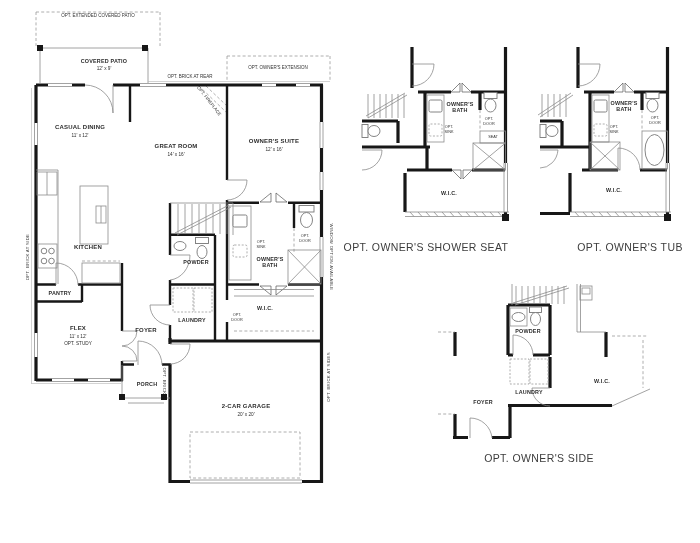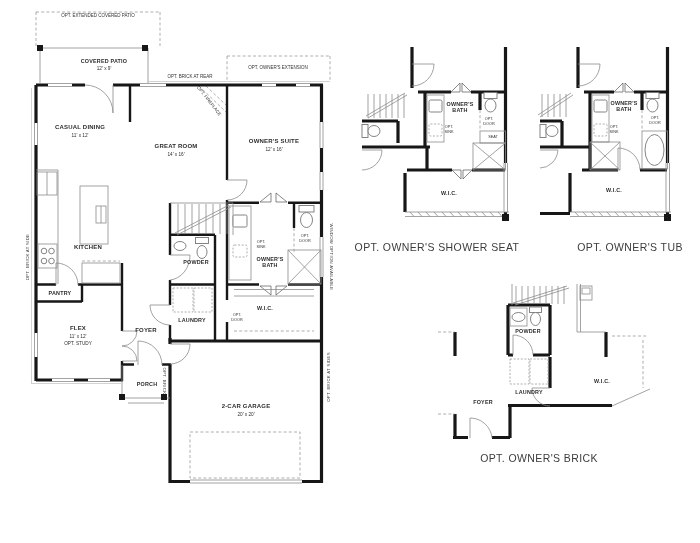--- a/index.html
+++ b/index.html
@@ -276,30 +276,30 @@
 <div class="lbl vnote v90" style="left:164px;top:381px">OPT. BRICK</div>
 
 <div class="lbl room-sm" style="left:460px;top:107px">OWNER'S
 BATH</div>
 <div class="lbl tiny" style="left:449px;top:130px">OPT.
 SINK</div>
 <div class="lbl tiny" style="left:489px;top:122px">OPT.
 DOOR</div>
 <div class="lbl tiny" style="left:493px;top:137px">SEAT</div>
 <div class="lbl room-sm" style="left:449px;top:193px">W.I.C.</div>
-<div class="lbl caption" style="left:437px;top:247px">OPT. OWNER'S SHOWER SEAT</div>
+<div class="lbl caption" style="left:426px;top:247px">OPT. OWNER'S SHOWER SEAT</div>
 
 <div class="lbl room-sm" style="left:624px;top:106px">OWNER'S
 BATH</div>
 <div class="lbl tiny" style="left:614px;top:130px">OPT.
 SINK</div>
 <div class="lbl tiny" style="left:655px;top:121px">OPT.
 DOOR</div>
 <div class="lbl room-sm" style="left:614px;top:190px">W.I.C.</div>
 <div class="lbl caption" style="left:630px;top:247px">OPT. OWNER'S TUB</div>
 
 <div class="lbl room-sm" style="left:528px;top:331px">POWDER</div>
 <div class="lbl room-sm" style="left:529px;top:392px">LAUNDRY</div>
 <div class="lbl room-sm" style="left:483px;top:402px">FOYER</div>
 <div class="lbl room-sm" style="left:602px;top:381px">W.I.C.</div>
-<div class="lbl caption" style="left:539px;top:458px">OPT. OWNER'S BRICK</div>
+<div class="lbl caption" style="left:539px;top:458px">OPT. OWNER'S SIDE</div>
 
 </div>
 
 </body></html>

